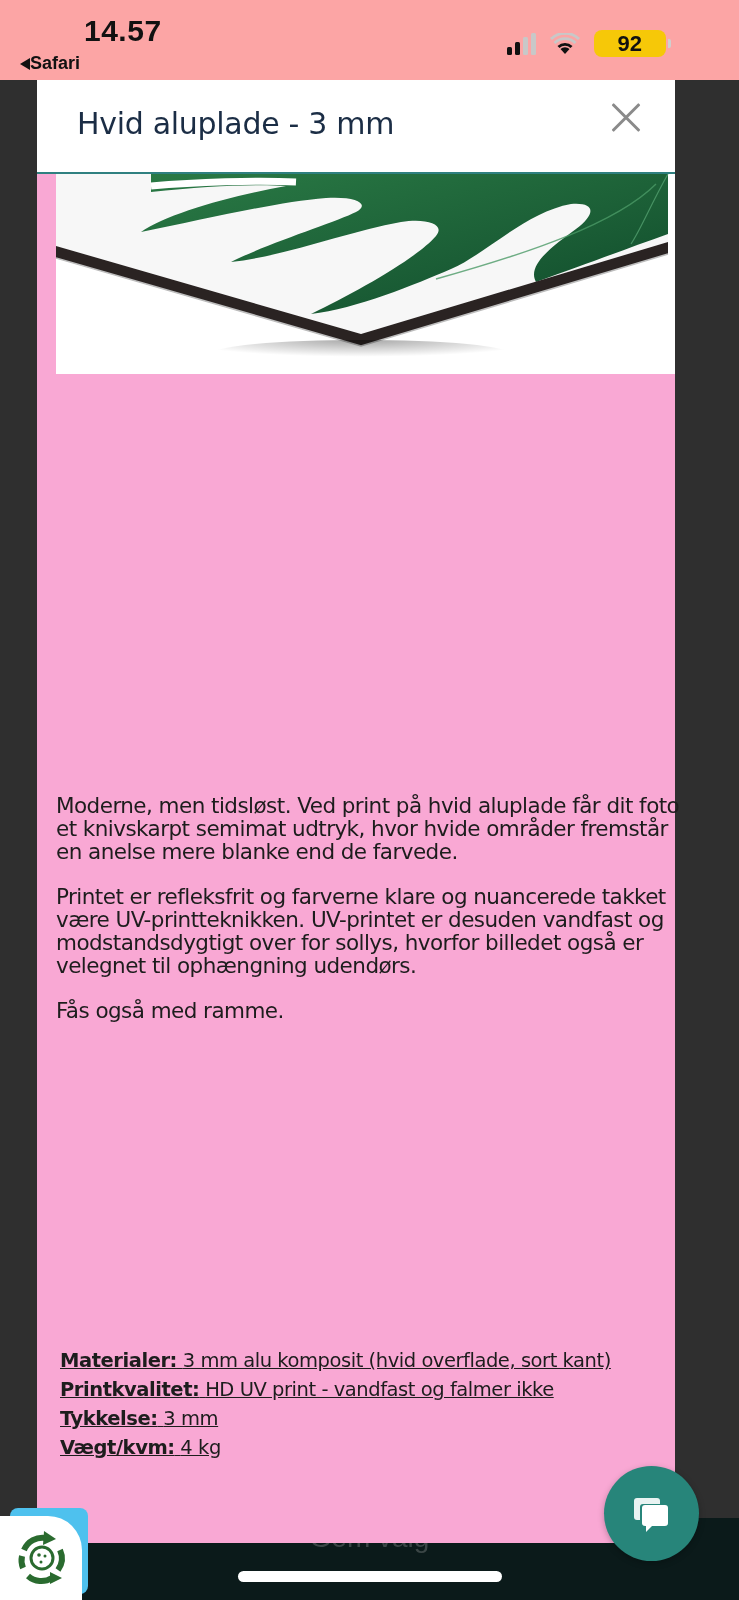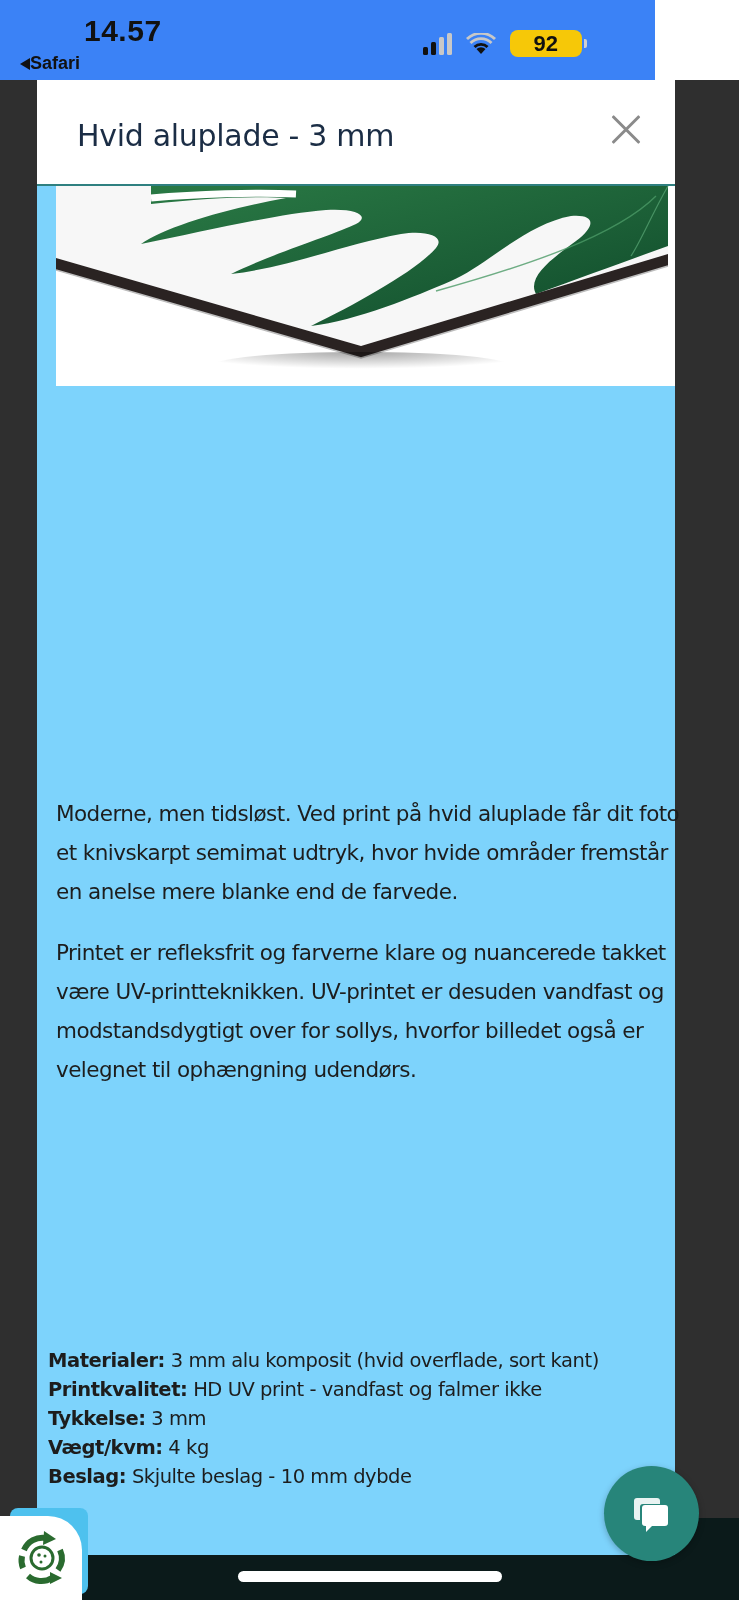--- a/index.html
+++ b/index.html
@@ -1,55 +1,55 @@
 <!DOCTYPE html>
 <html><head>
   <meta charset="utf-8">
   <style>
     * { box-sizing: border-box; margin: 0; padding: 0; }
     html, body { width: 739px; height: 1600px; overflow: hidden; background: #ffffff; }
     body { position: relative; font-family: "Liberation Sans", "DejaVu Sans", sans-serif; }
 
     
-    .status-bar { position: absolute; left: 0; top: 0; width: 655px; height: 80px; background: #3b82f6; z-index: 5; }
+    .status-bar { position: absolute; left: 0; top: 0; width: 739px; height: 80px; background: #fca5a5; z-index: 5; }
     .status-time { position: absolute; left: 84px; top: 14px; font-size: 30px; font-weight: 700; color: #111; letter-spacing: 0.5px; }
     .status-back { position: absolute; left: 20px; top: 53px; font-size: 18px; font-weight: 700; color: #111; display: flex; align-items: center; }
     .status-back .tri { width: 0; height: 0; border-top: 6px solid transparent; border-bottom: 6px solid transparent; border-right: 10px solid #111; }
     .status-right { position: absolute; right: 68px; top: 30px; display: flex; align-items: center; gap: 14px; }
     .signal { display: flex; align-items: flex-end; gap: 3px; height: 22px; }
     .signal span { width: 5px; border-radius: 1.5px; background: #c8c8c8; }
     .signal span.on { background: #111; }
     .battery { display: flex; align-items: center; }
     .battery-body { background: #f6c808; border-radius: 8px; height: 27px; min-width: 48px; padding: 0 24px; display: flex; align-items: center; justify-content: center; font-size: 22px; font-weight: 700; color: #111; }
     .battery-nub { width: 3px; height: 9px; background: #cfcfcf; border-radius: 0 2px 2px 0; margin-left: 2px; }
 
     
     .backdrop { position: absolute; left: 0; top: 80px; width: 739px; height: 1440px; background: #2f2f2f; }
     .bottom-bar { position: absolute; left: 0; top: 1518px; width: 739px; height: 82px; background: #0b1a1a; }
     .bottom-bar-label { position: absolute; left: 0; right: 0; top: 4px; text-align: center; font-size: 28px; color: #3b4646; }
     .home-indicator { position: absolute; left: 238px; top: 1571px; width: 264px; height: 11px; border-radius: 6px; background: #ffffff; z-index: 8; }
 
     
-    .modal { position: absolute; left: 37px; top: 80px; width: 638px; height: 1475px; background: #7dd3fc; overflow: hidden; z-index: 2; }
+    .modal { position: absolute; left: 37px; top: 68px; width: 638px; height: 1475px; background: #f9a8d4; overflow: hidden; z-index: 2; }
     .modal-header { position: relative; height: 106px; border-bottom: 2px solid #2f8080; background: #fff; }
     .modal-title { position: absolute; left: 40px; top: 38px; font-size: 30px; color: #1b2d45; font-family: "DejaVu Sans", sans-serif; font-weight: 400; letter-spacing: -0.3px; }
     .close-btn { position: absolute; right: 30px; top: 30px; width: 40px; height: 40px; cursor: pointer; }
     .close-btn::before, .close-btn::after { content: ""; position: absolute; left: 2px; top: 18px; width: 38px; height: 3px; background: #8a8a8a; border-radius: 1px; }
     .close-btn::before { transform: rotate(45deg); }
     .close-btn::after { transform: rotate(-45deg); }
 
     .hero { position: relative; margin-left: 19px; width: 625px; height: 200px; overflow: hidden; background: #ffffff; }
     .hero svg { display: block; }
 
     .thumbs { position: absolute; left: 19px; top: 478px; display: flex; gap: 32px; }
     .thumb { width: 87px; height: 117px; border: 2px solid #e1e1e1; background: #fff; overflow: hidden; cursor: pointer; }
     .thumb.active { border: 4px solid #2e8b3a; }
     .thumb svg { display: block; width: 100%; height: 100%; }
 
-    .desc { position: absolute; left: 19px; top: 700px; width: 625px; font-family: "DejaVu Sans", sans-serif; font-size: 21.5px; line-height: 39px; color: #1d1d1d; letter-spacing: -0.55px; }
+    .desc { position: absolute; left: 19px; top: 700px; width: 625px; font-family: "DejaVu Sans", sans-serif; font-size: 21.5px; line-height: 23px; color: #1d1d1d; letter-spacing: -0.55px; }
     .desc p { margin-bottom: 22px; }
 
     .specs { position: absolute; left: 19px; top: 1252px; width: 625px; font-family: "DejaVu Sans", sans-serif; font-size: 19.5px; line-height: 29px; color: #1d1d1d; letter-spacing: -0.45px; }
     .spec-row b { font-weight: 700; }
 
     
     .chat-fab { position: absolute; left: 604px; top: 1466px; width: 95px; height: 95px; border-radius: 50%; background: #27857a; display: flex; align-items: center; justify-content: center; z-index: 6; box-shadow: 0 2px 6px rgba(0,0,0,0.25); cursor: pointer; }
     .recycle-widget { position: absolute; left: 0; top: 1508px; width: 88px; height: 92px; z-index: 7; cursor: pointer; }
     .recycle-widget .blue { position: absolute; left: 10px; top: 0; width: 78px; height: 86px; background: #4ec1ee; border-radius: 8px; }
     .recycle-widget .white { position: absolute; left: 0; top: 8px; width: 82px; height: 84px; background: #ffffff; border-top-right-radius: 34px; }
@@ -174,28 +174,28 @@
       <circle cx="46" cy="60" r="2" fill="none" stroke="#555" stroke-width="1"></circle>
       <circle cx="46" cy="67" r="2" fill="none" stroke="#555" stroke-width="1"></circle>
       <rect x="80" y="85" width="3" height="10" fill="#888"></rect>
     </svg>
   </div>
 </div>
 
 <div class="desc" style="left:56px; top:794px; z-index:3;">
   <p>Moderne, men tidsløst. Ved print på hvid aluplade får dit foto et knivskarpt semimat udtryk, hvor hvide områder fremstår en anelse mere blanke end de farvede.</p>
   <p>Printet er refleksfrit og farverne klare og nuancerede takket være UV-printteknikken. UV-printet er desuden vandfast og modstandsdygtigt over for sollys, hvorfor billedet også er velegnet til ophængning udendørs.</p>
-</div>
-
-<div class="specs" style="left:48px; top:1346px; z-index:3;">
+  <p>Fås også med ramme.</p>
+</div>
+
+<div class="specs" style="left:60px; top:1346px; z-index:3;text-decoration:underline;">
   <div class="spec-row"><b>Materialer:</b> <span>3 mm alu komposit (hvid overflade, sort kant)</span></div>
   <div class="spec-row"><b>Printkvalitet:</b> <span>HD UV print - vandfast og falmer ikke</span></div>
   <div class="spec-row"><b>Tykkelse:</b> <span>3 mm</span></div>
   <div class="spec-row"><b>Vægt/kvm:</b> <span>4 kg</span></div>
-  <div class="spec-row"><b>Beslag:</b> <span>Skjulte beslag - 10 mm dybde</span></div>
 </div>
 
 <div class="chat-fab">
   <svg width="44" height="44" viewBox="0 0 44 44">
     <rect x="4" y="6" width="26" height="22" rx="3" fill="#ffffff" opacity="0.9"></rect>
     <rect x="10" y="12" width="28" height="22" rx="3" fill="#27857a"></rect>
     <rect x="12" y="13" width="26" height="21" rx="3" fill="#ffffff"></rect>
     <polygon points="16,34 22,34 16,40" fill="#ffffff"></polygon>
   </svg>
 </div>

